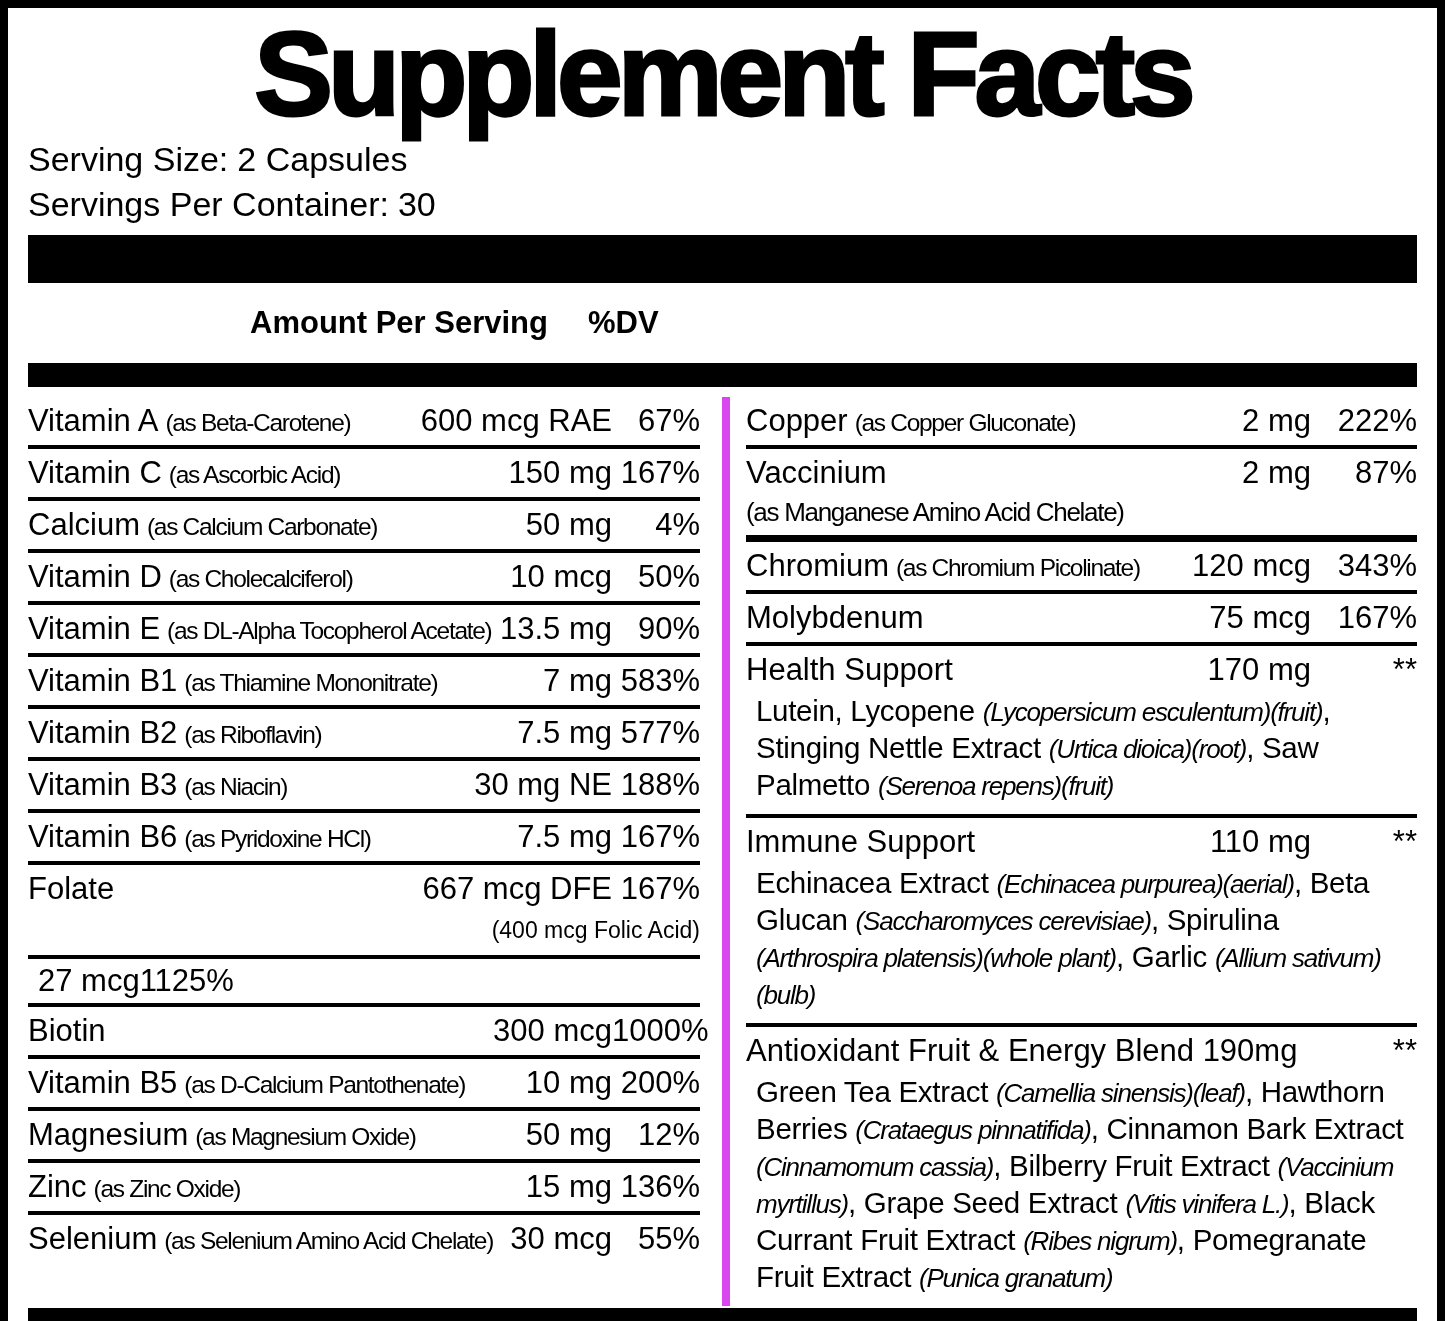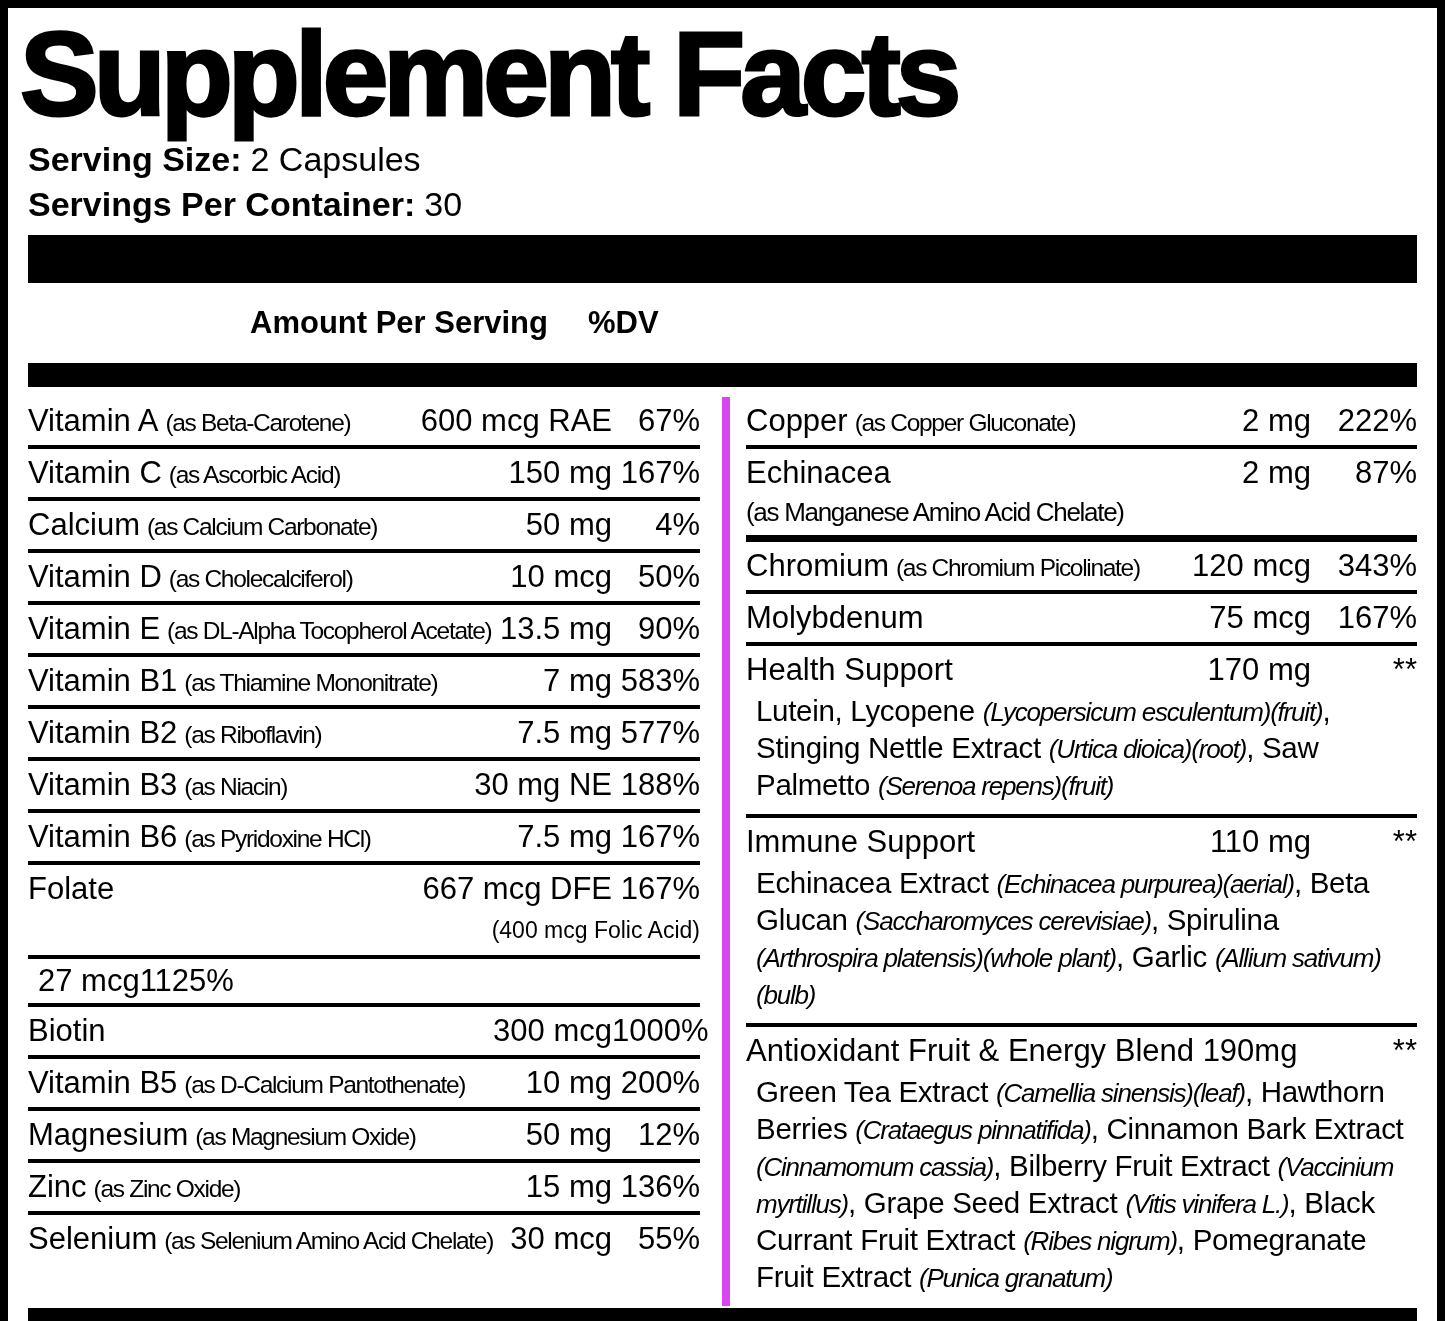--- a/index.html
+++ b/index.html
@@ -1,21 +1,21 @@
 <!DOCTYPE html>
 <html><head>
 <meta charset="utf-8">
 <style>
   html,body{margin:0;padding:0;background:#fff;}
   body{width:1445px;height:1321px;overflow:hidden;font-family:"Liberation Sans",sans-serif;color:#000;}
   .canvas{position:relative;width:1445px;height:1321px;background:#fff;overflow:hidden;}
   .box{border:8px solid #000;margin:0;padding:0 12px;background:#fff;}
-  .title{margin:4px 0 0;text-align:left;font-size:118px;line-height:1.06;font-weight:900;letter-spacing:-5px;-webkit-text-stroke:3px #000;white-space:nowrap;}
+  .title{margin:4px 0 0;text-align:center;font-size:118px;line-height:1.06;font-weight:900;letter-spacing:-5px;-webkit-text-stroke:3px #000;white-space:nowrap;}
   .serv{font-size:34px;line-height:45px;margin-left:8px;}
-  .b{font-weight:bold;}
+  .b{font-weight:normal;}
   .lbl{margin-right:9px;}
   .bar{background:#000;margin:0 8px;}
   .bar1{height:48px;margin-top:8px;}
   .bar2{height:24px;}
   .bar3{height:18px;margin-top:2px;}
   .ap-header{display:flex;align-items:center;height:46px;font-size:31px;font-weight:bold;margin:17px 8px;}
   .aps{margin-left:222px;}
   .apdv{margin-left:40px;}
   .cols{display:flex;align-items:stretch;margin:10px 8px 0;}
   .col{box-sizing:border-box;}
@@ -149,21 +149,21 @@
       </div>
       <div class="col right">
 
         <div class="row r">
           <span class="nm"><span class="n">Copper</span><span class="as">(as Copper Gluconate)</span></span>
           <span class="amt">2 mg</span>
           <span class="dv">222%</span>
         </div>
         <div class="row thick">
           <div class="r">
-            <span class="nm"><span class="n">Echinacea</span></span>
+            <span class="nm"><span class="n">Vaccinium</span></span>
             <span class="amt">2 mg</span>
             <span class="dv">87%</span>
           </div>
           <div class="line2 l">(as Manganese Amino Acid Chelate)</div>
         </div>
         <div class="row r">
           <span class="nm"><span class="n">Chromium</span><span class="as">(as Chromium Picolinate)</span></span>
           <span class="amt">120 mcg</span>
           <span class="dv">343%</span>
         </div>

